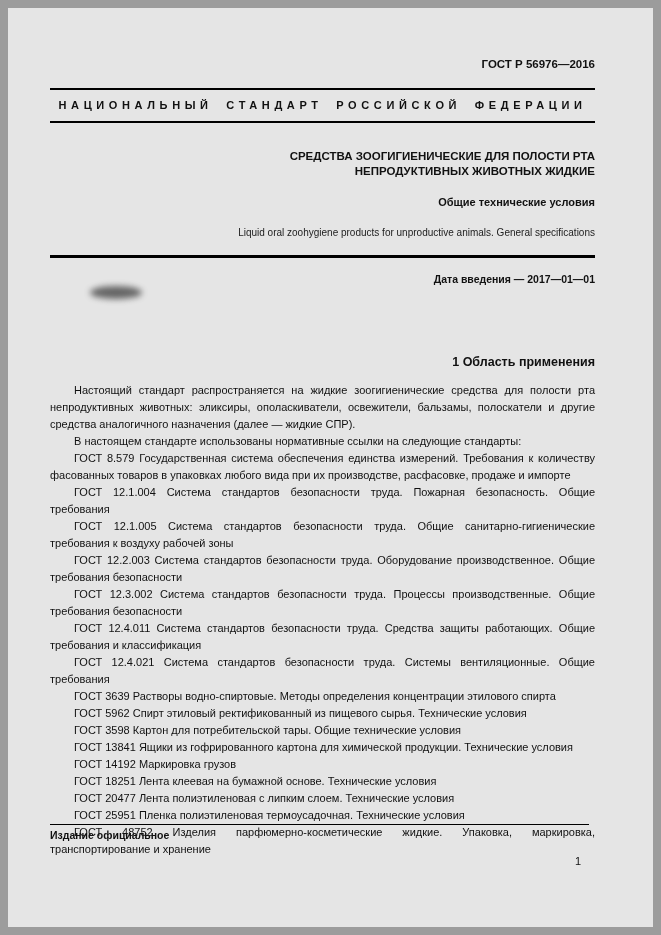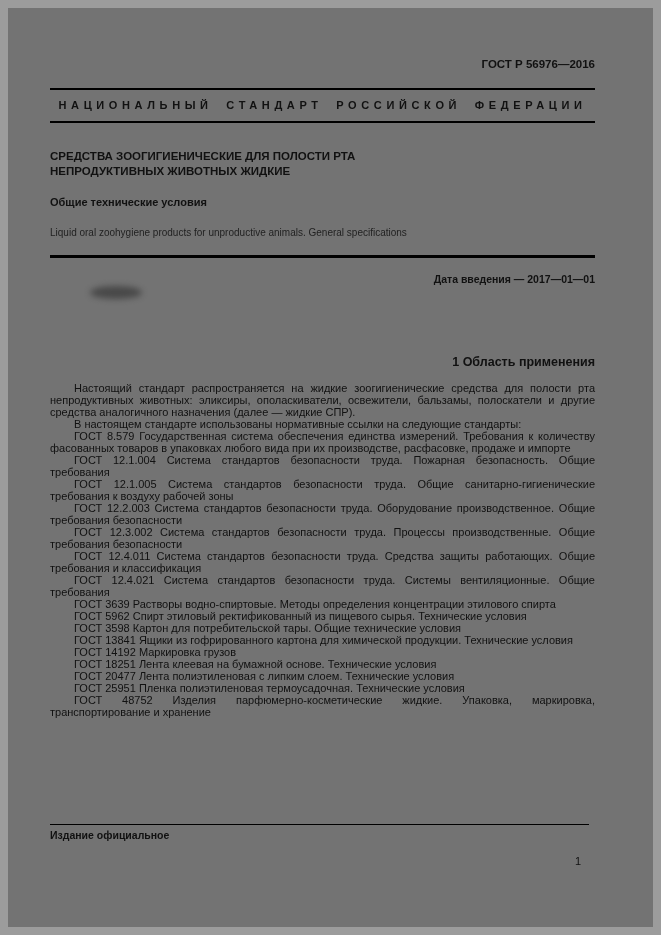--- a/index.html
+++ b/index.html
@@ -6,41 +6,41 @@
   body {
     width: 661px; height: 935px;
     background: #9c9c9c;
     font-family: "Liberation Sans", "DejaVu Sans", sans-serif;
     color: #111;
   }
   .sheet {
     position: relative;
     width: 645px; height: 919px;
     margin: 8px;
-    background: #737373;
+    background: #e5e5e5;
     box-sizing: border-box;
     padding: 50px 58px 0 42px;
   }
   .doc-number {
     text-align: right;
     font-weight: bold;
     font-size: 11.5px;
     margin-bottom: 18px;
   }
   .rule { height: 2px; background: #000; }
   .banner-text {
     text-align: center;
     font-weight: bold;
     font-size: 11px;
     letter-spacing: 0.42em;
     word-spacing: 0.55em;
     padding: 9px 0 10px 0;
     white-space: nowrap;
   }
-  .title-block { text-align: left; margin-top: 26px; }
+  .title-block { text-align: right; margin-top: 26px; }
   .title {
     font-weight: bold;
     font-size: 11.5px;
     line-height: 15px;
   }
   .subtitle {
     font-weight: bold;
     font-size: 11px;
     margin-top: 17px;
   }
@@ -69,21 +69,21 @@
     font-size: 12.5px;
     font-weight: bold;
     margin: 0 0 13px 0;
     text-align: right;
   }
   #heading-scope { margin-top: 70px; }
   #heading-refs { margin-top: 17px; }
   p.body-text, p.ref {
     margin: 0;
     font-size: 11px;
-    line-height: 12px;
+    line-height: 17px;
     text-align: justify;
     text-indent: 24px;
   }
   .footer {
     position: absolute;
     left: 42px; right: 64px;
     bottom: 86px;
   }
   .footer-rule { height: 1.5px; background: #000; }
   .footer-note {

